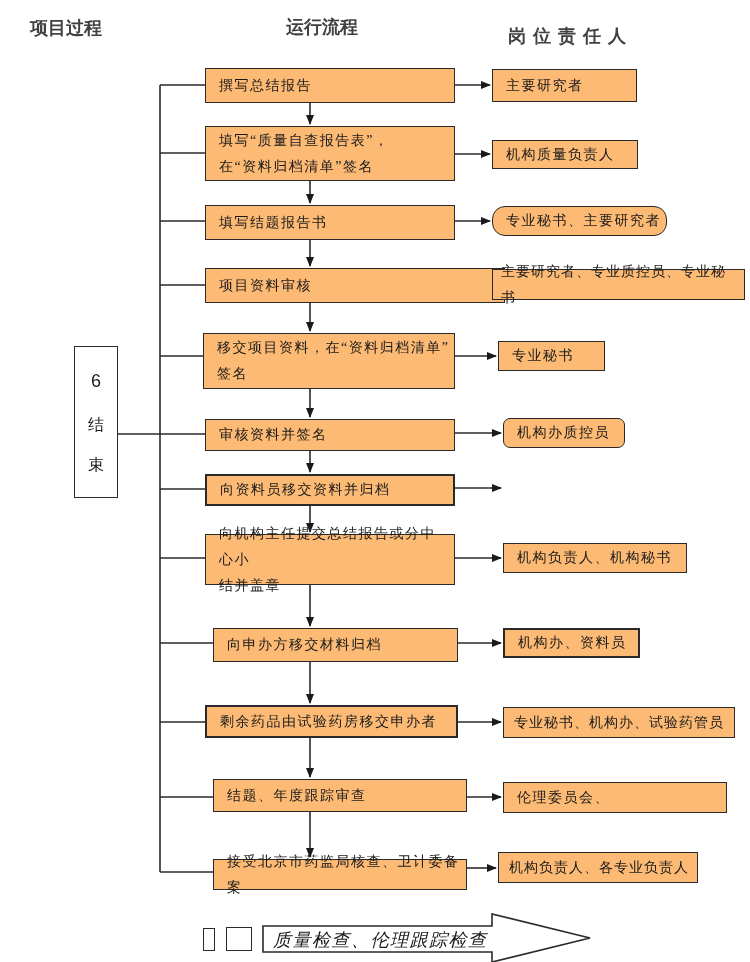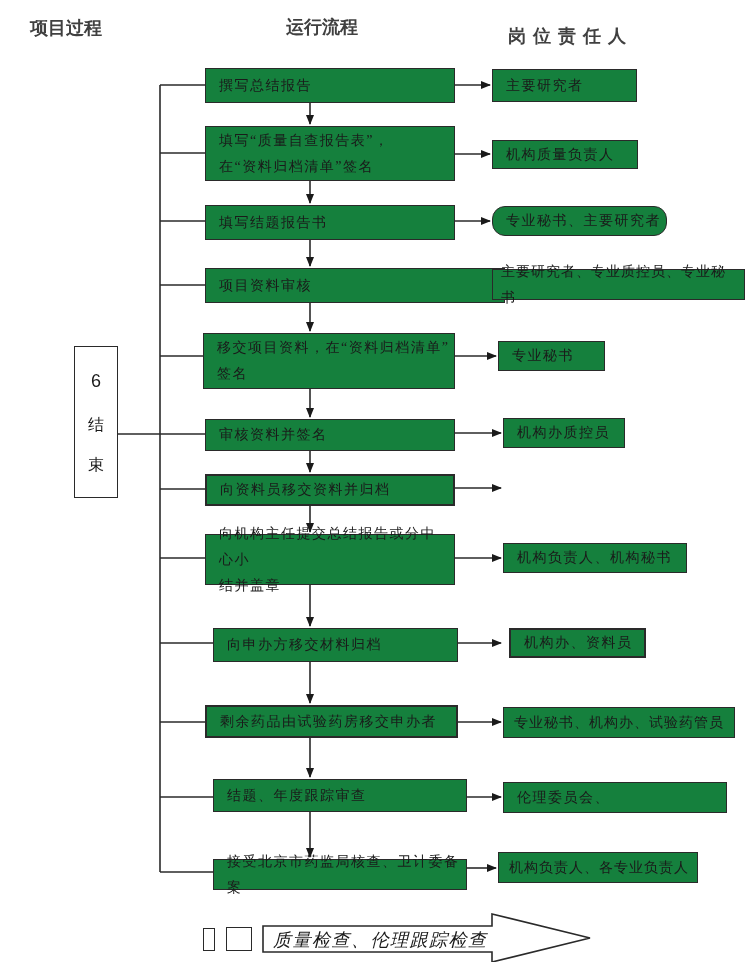--- a/index.html
+++ b/index.html
@@ -9,21 +9,21 @@
   }
   .hdr{
     position:absolute;font-family:"Liberation Sans","DejaVu Sans",sans-serif;
     font-weight:bold;font-size:18px;color:#404040;white-space:nowrap;
   }
   #hdr1{left:30px;top:16px;}
   #hdr2{left:286px;top:15px;}
   #hdr3{left:508px;top:24px;letter-spacing:7px;}
   .wires{position:absolute;left:0;top:0;}
   .box{
-    position:absolute;border:1.6px solid #2a2a2a;background:#15803d;
+    position:absolute;border:1.6px solid #2a2a2a;background:#fdba74;
     display:flex;align-items:center;box-sizing:border-box;
   }
   .box span{
     display:block;padding-left:13px;padding-right:4px;font-size:14px;
     letter-spacing:1.5px;line-height:26px;white-space:pre-line;
   }
   
   .p1{left:205px;top:68px;width:250px;height:35px;}
   .p2{left:205px;top:126px;width:250px;height:55px;}
   .p3{left:205px;top:205px;width:250px;height:35px;}
@@ -36,24 +36,24 @@
   .p10{left:205px;top:705px;width:253px;height:33px;border-width:2px;}
   .p11{left:213px;top:779px;width:254px;height:33px;}
   .p12{left:213px;top:859px;width:254px;height:31px;justify-content:flex-end;}
   
   .o1{left:492px;top:69px;width:145px;height:33px;}
   .o2{left:492px;top:140px;width:146px;height:29px;}
   .o3{left:492px;top:206px;width:175px;height:30px;border-radius:13px;}
   .o4{left:492px;top:269px;width:253px;height:31px;}
   .o4 span{padding-left:8px;letter-spacing:1px;}
   .o5{left:498px;top:341px;width:107px;height:30px;text-align:right;}
-  .o6{left:503px;top:418px;width:122px;height:30px;}
+  .o6{left:503px;top:418px;width:122px;height:30px;border-radius:7px;}
   .o7{left:503px;top:473px;width:164px;height:30px;border-width:2px;}
   .o8{left:503px;top:543px;width:184px;height:30px;}
-  .o9{left:503px;top:628px;width:137px;height:30px;border-width:2px;margin-left:6px;}
+  .o9{left:503px;top:628px;width:137px;height:30px;border-width:2px;}
   .o10{left:503px;top:707px;width:232px;height:31px;}
   .o10 span{padding-left:10px;letter-spacing:1px;}
   .o11{left:503px;top:782px;width:224px;height:31px;}
   .o12{left:498px;top:852px;width:200px;height:31px;}
   .o12 span{padding-left:10px;letter-spacing:1px;}
   
   #endbox{
     position:absolute;left:74px;top:346px;width:44px;height:152px;
     border:1.6px solid #2a2a2a;background:#fff;box-sizing:border-box;
     display:flex;flex-direction:column;align-items:center;justify-content:space-evenly;

